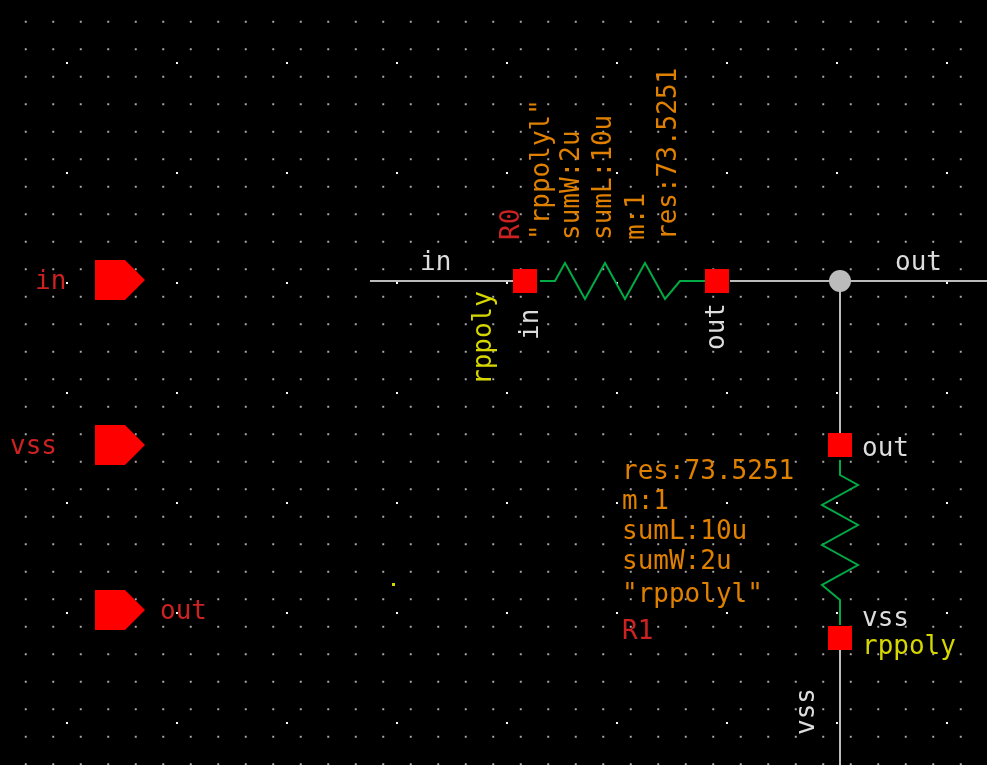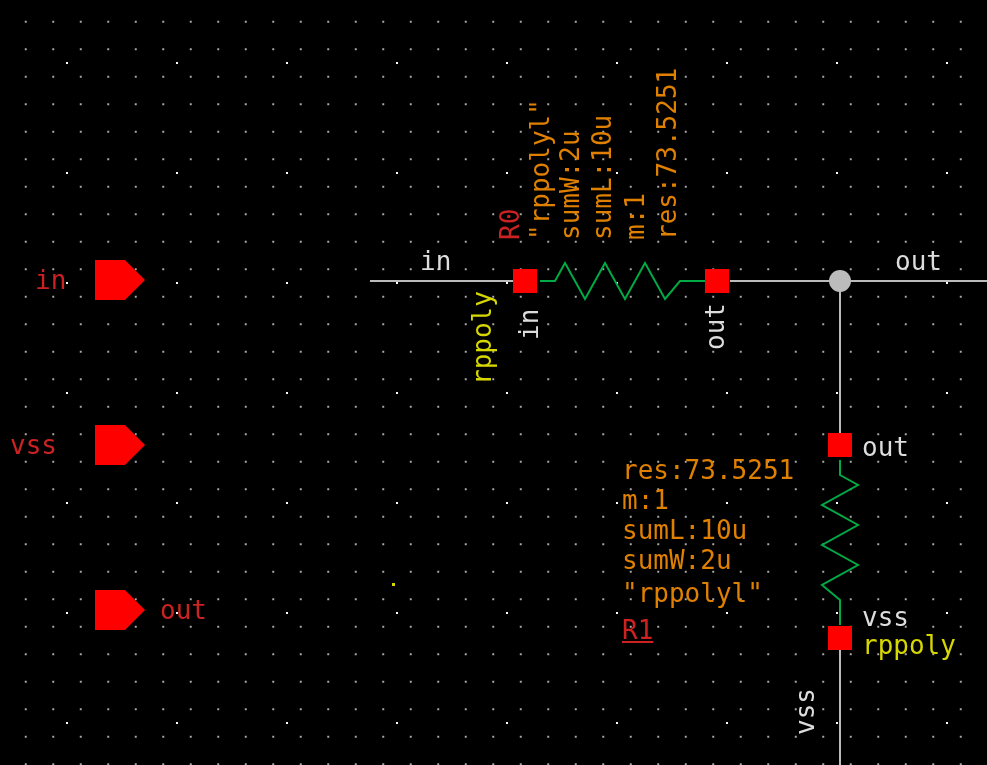--- a/index.html
+++ b/index.html
@@ -186,18 +186,18 @@
 
 <div class="net-label" style="left:862px; top:432px;">out</div>
 <div class="net-label" style="left:862px; top:602px;">vss</div>
 <div class="ann-yellow" style="left:862px; top:630px;">rppoly</div>
 
 <div class="ann-orange" style="left:622px; top:455px;">res:73.5251</div>
 <div class="ann-orange" style="left:622px; top:485px;">m:1</div>
 <div class="ann-orange" style="left:622px; top:515px;">sumL:10u</div>
 <div class="ann-orange" style="left:622px; top:545px;">sumW:2u</div>
 <div class="ann-orange" style="left:622px; top:578px;">"rppolyl"</div>
-<div class="ann-red" style="left:622px; top:615px;text-decoration:underline;">R1</div>
+<div class="ann-red" style="left:622px; top:615px;">R1</div>
 
 <div class="wire-v-grey" style="left:839px; top:650px; height:115px;"></div>
 <div class="net-label vtext" style="left:790px; top:675px; height:60px;">vss</div>
 
 <div class="tiny-yellow" style="left:392px; top:583px;"></div>
 
 </body></html>

